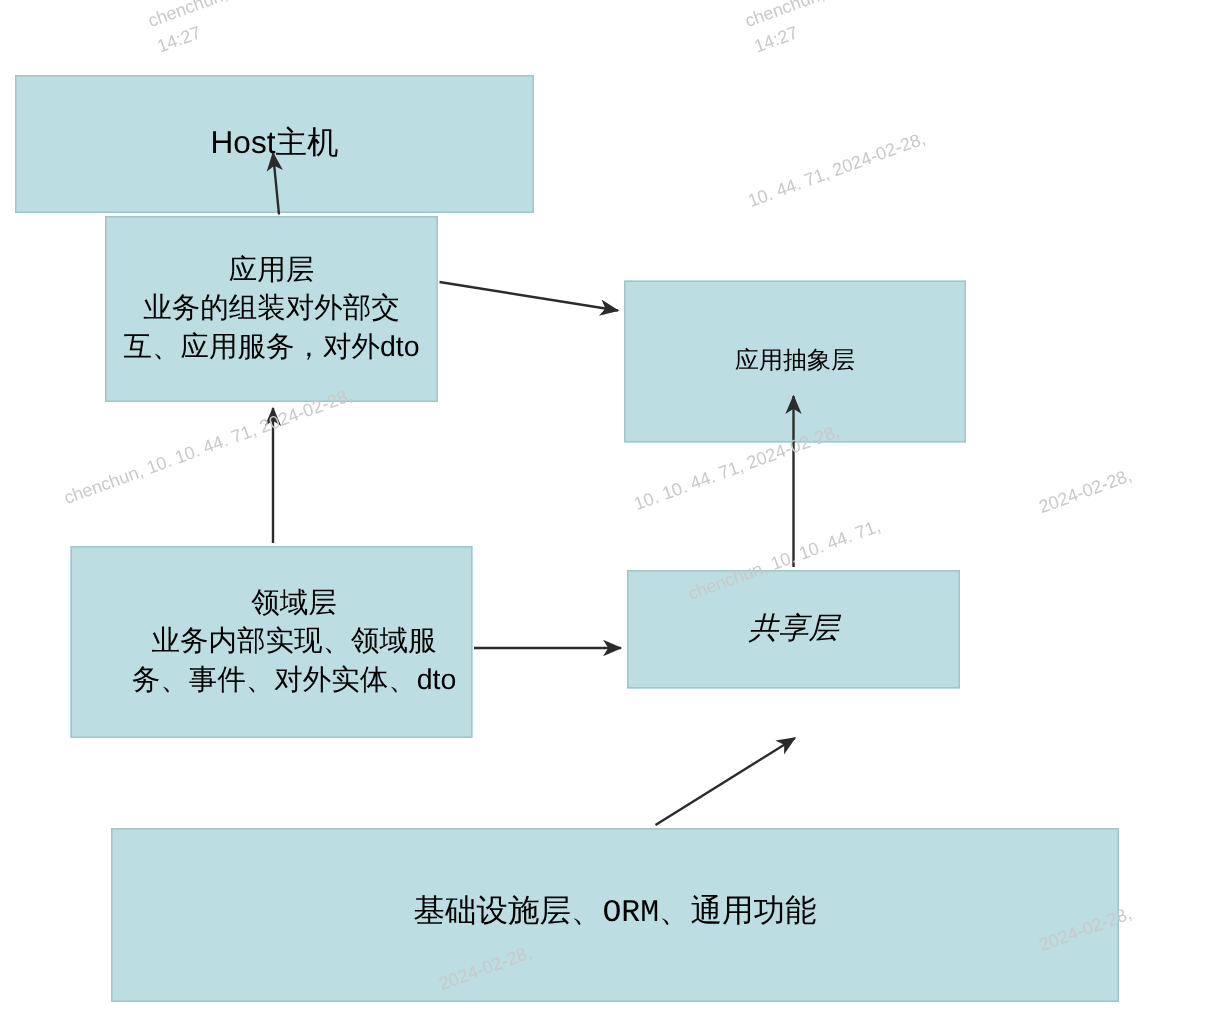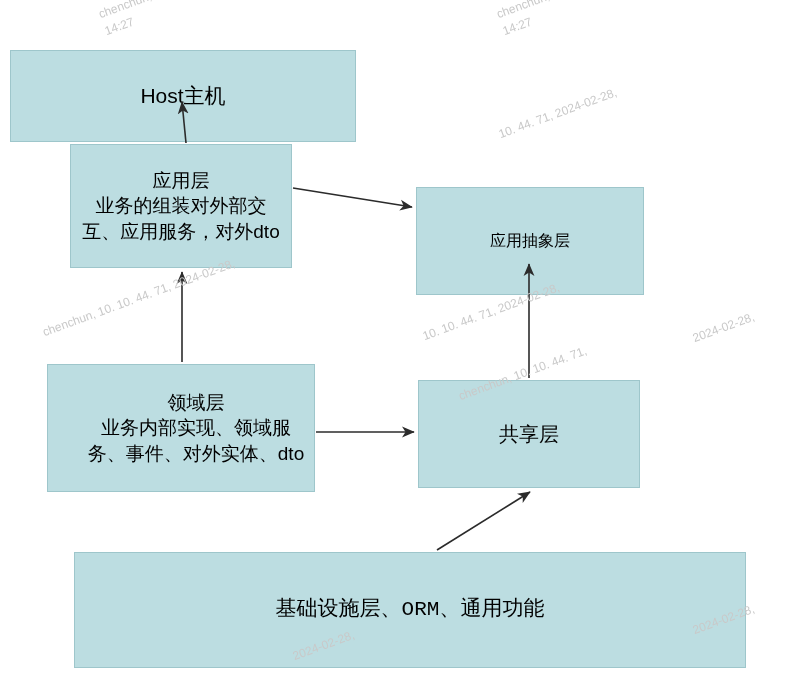--- a/index.html
+++ b/index.html
@@ -29,21 +29,21 @@
     text-align: center;
     color: #000000;
     line-height: 1.32;
     white-space: pre-line;
     padding: 2px 6px;
   }
   #node-host        { left: 10px;  top: 20px;   width: 346px; height: 92px;  font-size: 21px; margin-top: 30px; }
   #node-app         { left: 70px;  top: 144px; width: 222px; height: 124px; font-size: 19px; justify-content: flex-end; }
   #node-abstract    { left: 416px; top: 152px; width: 228px; height: 108px; font-size: 16px; margin-top: 35px; }
   #node-domain      { left: 47px;  top: 364px; width: 268px; height: 128px; font-size: 19px; padding-left: 36px; }
-  #node-shared      { left: 418px; top: 380px; width: 222px; height: 108px; font-size: 20px; }
+  #node-shared      { left: 418px; top: 380px; width: 222px; height: 79px; font-size: 20px; font-style: italic; }
   #node-infra       { left: 74px;  top: 552px; width: 672px; height: 116px; font-size: 21px; font-family: Liberation Mono, monospace; }
 
   svg#arrows {
     position: absolute;
     left: 0;
     top: 0;
     width: 812px;
     height: 680px;
     pointer-events: none;
   }

